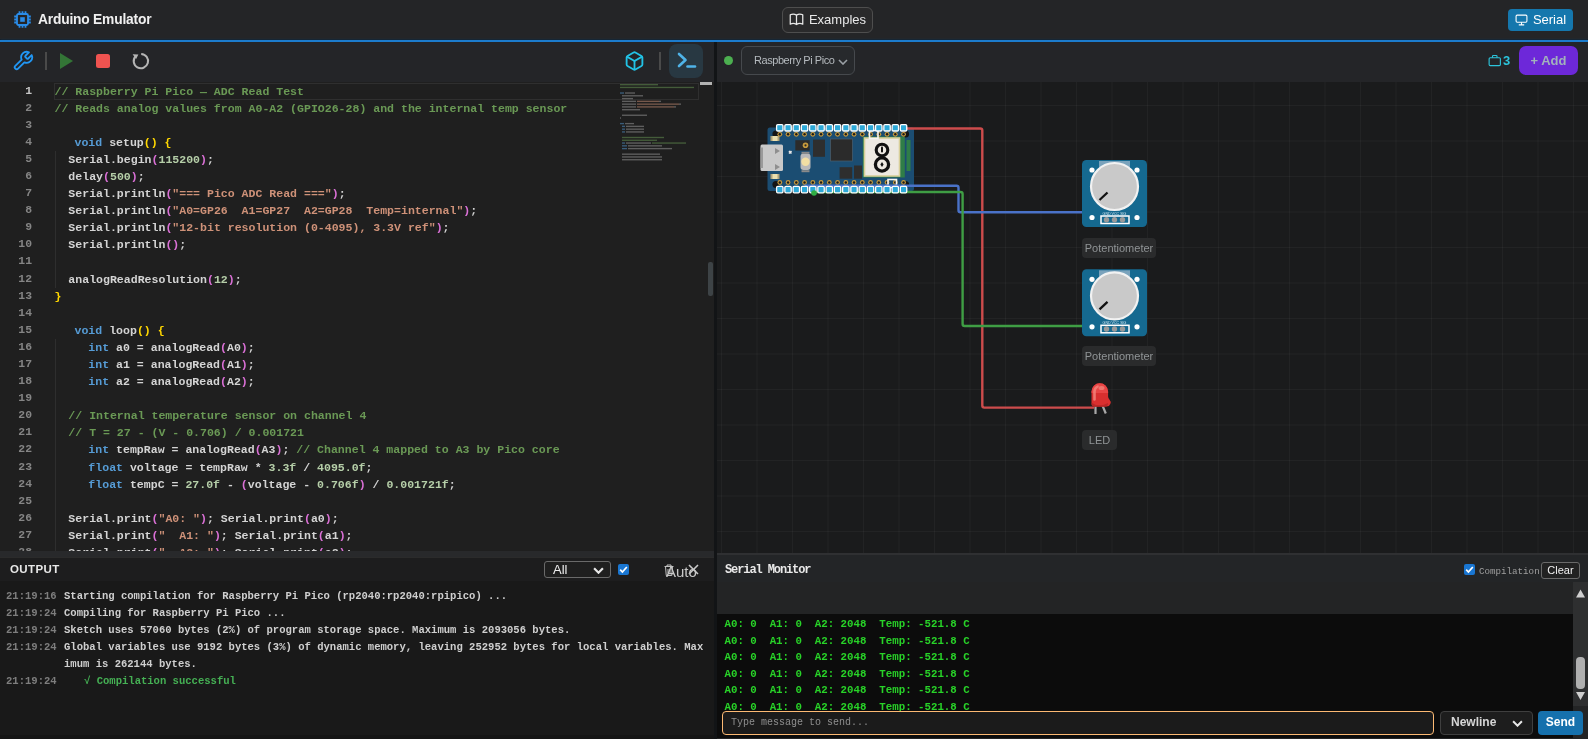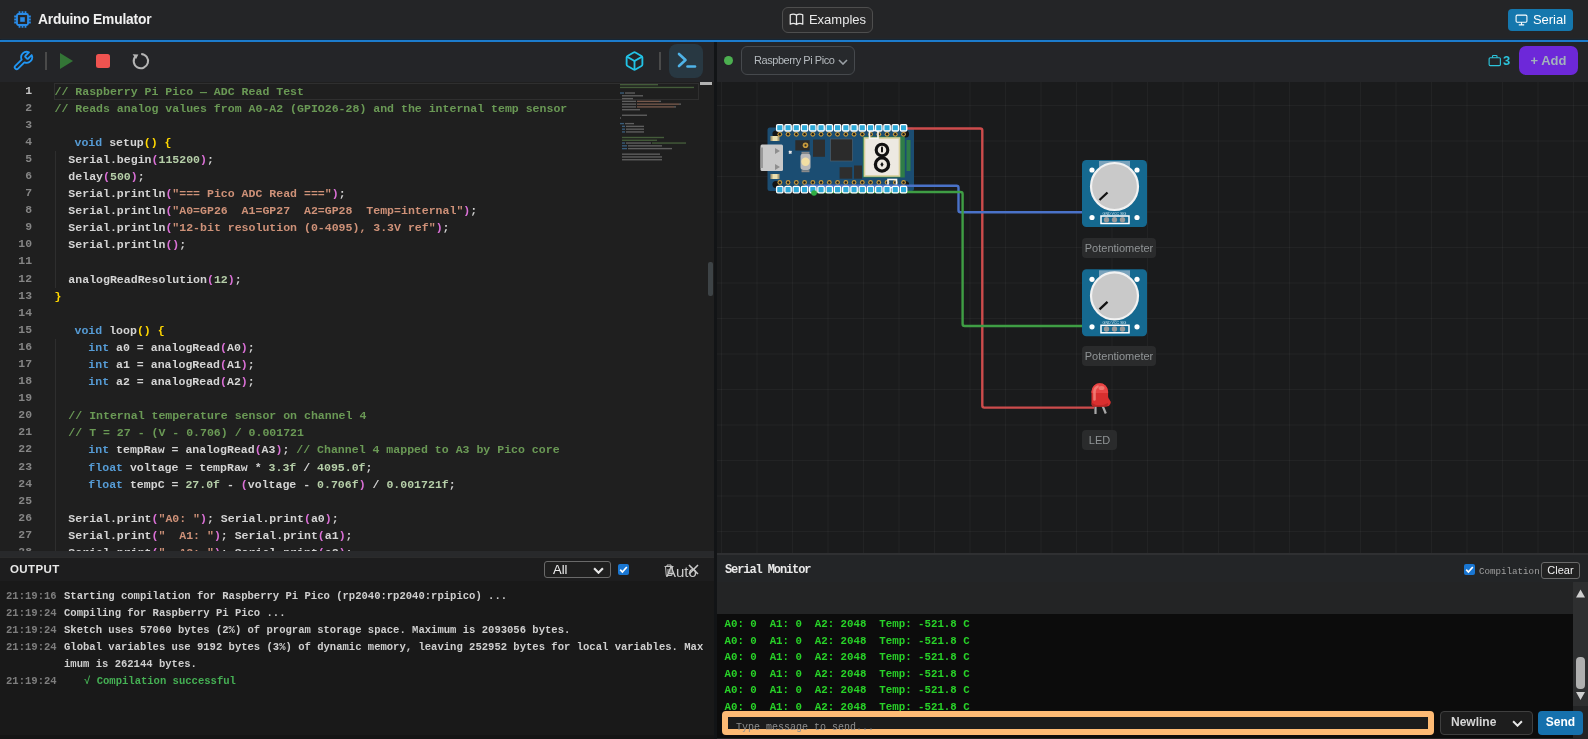--- a/index.html
+++ b/index.html
@@ -48,21 +48,21 @@
   background-size:35.5px 35.5px; background-position:4px 23px; }
 .complabel { position:absolute; background:#2a2b2c; border-radius:4px; color:#909496; font-size:11px; text-align:center; line-height:20px; height:20px; }
 
 #serial { left:717px; top:552.5px; width:871px; height:186.5px; background:#232425; border-top:2px solid #2f3032; }
 #serhead { left:0; top:0px; width:871px; height:27px; background:#232527; }
 #sertitle { left:8px; top:8.5px; font-family:"Liberation Mono",monospace; font-size:12px; font-weight:bold; color:#e9e9e9; letter-spacing:-1.1px; }
 #serterm { left:0; top:27px; width:856px; height:124px; background:#0c0c0c;margin-top:32px; }
 #serlines { left:7.5px; top:2.75px; font-family:"Liberation Mono",monospace; font-size:10.75px; line-height:16.5px; font-weight:bold; color:#28d328; white-space:pre; }
 #sersb { left:856px; top:27px; width:15px; height:124px; background:#2e2f30; }
 #sersb-thumb { left:3px; top:75px; width:9px; height:32px; background:#b0b0b0; border-radius:4px; }
-#serinput { left:5px; top:156px; width:712px; height:24px; background:#1b1b1b; border:6px solid #fdba74; border-radius:4px; color:#8e8e8e; font-family:"Liberation Mono",monospace; font-size:10px; line-height:22px; padding-left:8px; }
+#serinput { left:5px; top:156px; width:712px; height:24px; background:#1b1b1b; border:1px solid #fdba74; border-radius:4px; color:#8e8e8e; font-family:"Liberation Mono",monospace; font-size:10px; line-height:22px; padding-left:8px; }
 #sersel { left:723px; top:156px; width:93px; height:24px; background:#1d1d1d; border:1px solid #3f3f3f; border-radius:4px; color:#d6d6d6; font-size:12px; font-weight:bold; line-height:21px; padding-left:10px; }
 #sendbtn { left:821px; top:156px; width:45px; height:24px; background:#1671ad; border-radius:4px; color:#fff; font-size:12px; font-weight:bold; text-align:center; line-height:23px; }
 #clearbtn { left:824px; top:7.5px; width:39px; height:17px; background:#222; border:1px solid #6a6a6a; border-radius:3px; color:#f0f0f0; font-size:11px; text-align:center; line-height:15px; }
 .chk { position:absolute; width:11px; height:11px; background:#1976d2; border-radius:2px; }
 .chk svg { position:absolute; left:0; top:0; }
 </style>
 </head>
 <body>
 <div class="abs" id="topbar"></div>
 <div class="abs" id="blueline"></div>

